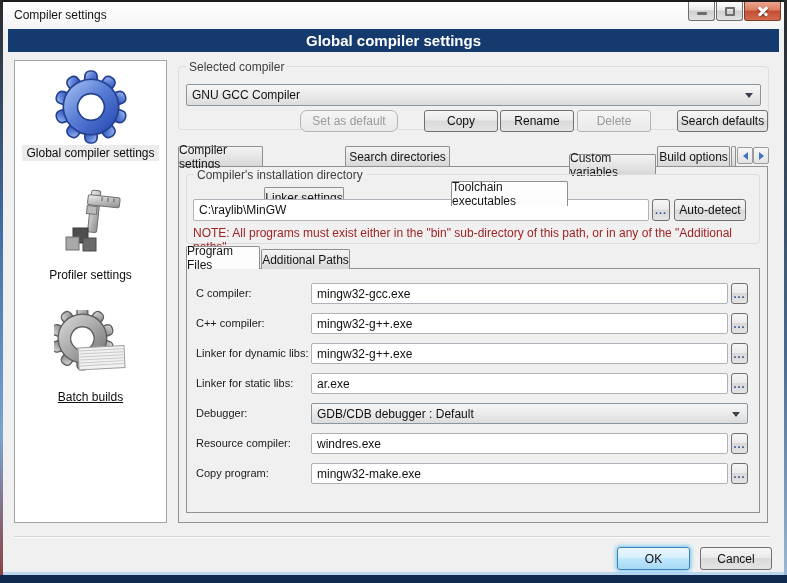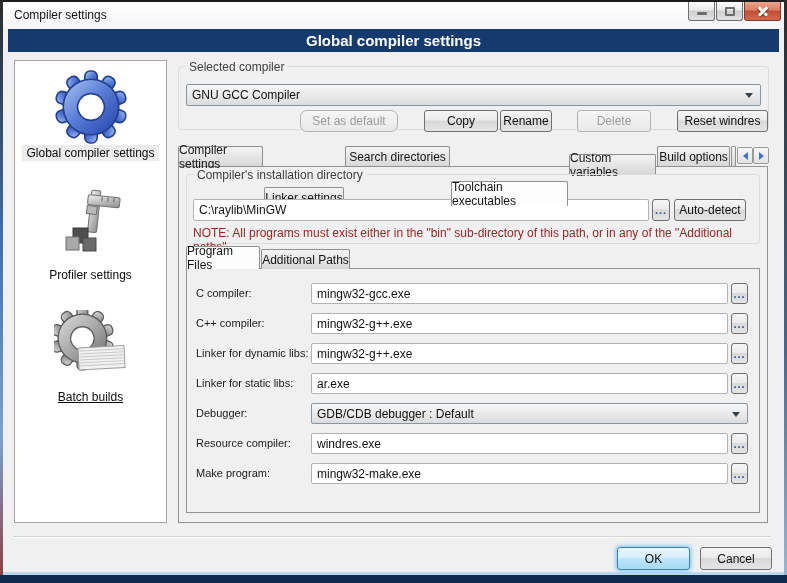--- a/index.html
+++ b/index.html
@@ -185,23 +185,23 @@
   </div>
 
   <div class="abs groupbox" style="left:178px; top:66px; width:591px; height:64px;"></div>
   <div class="abs grouplabel" style="left:186px; top:60px;">Selected compiler</div>
   <div class="combo" style="left:186px; top:84px; width:575px; height:22px;">
     <span>GNU GCC Compiler</span>
     <span class="arrow"></span>
   </div>
   <div class="btn disabled" style="left:300px; top:110px; width:98px; height:22px;border-radius:7px;">Set as default</div>
   <div class="btn" style="left:424px; top:110px; width:74px; height:22px;">Copy</div>
-  <div class="btn" style="left:500px; top:110px; width:52px; height:22px;">Rename</div>
+  <div class="btn" style="left:500px; top:110px; width:74px; height:22px;">Rename</div>
   <div class="btn disabled" style="left:577px; top:110px; width:74px; height:22px;">Delete</div>
-  <div class="btn" style="left:677px; top:110px; width:91px; height:22px;">Reset windres</div>
+  <div class="btn" style="left:677px; top:110px; width:91px; height:22px;">Search defaults</div>
 
   <div class="tab" style="left:178px; top:146px; width:85px; height:20px;">Compiler settings</div>
   <div class="tab" style="left:264px; top:146px; width:80px; height:20px;margin-top:41px;">Linker settings</div>
   <div class="tab" style="left:345px; top:146px; width:105px; height:20px;">Search directories</div>
   <div class="tab active" style="left:451px; top:142px; width:117px; height:25px;margin-top:39px;">Toolchain executables</div>
   <div class="tab" style="left:569px; top:146px; width:87px; height:20px;margin-top:8px;">Custom variables</div>
   <div class="tab" style="left:657px; top:146px; width:73px; height:20px;">Build options</div>
   <div class="tab" style="left:731px; top:146px; width:5px; height:20px;"></div>
   <div class="scrollarrow" style="left:737px; top:147px;">
     <span class="tri-left"></span>
@@ -242,21 +242,21 @@
   <div class="field-label" style="left:196px; top:407px; z-index:2;">Debugger:</div>
   <div class="combo" style="left:311px; top:403px; width:437px; height:21px; z-index:2;">
     <span>GDB/CDB debugger : Default</span>
     <span class="arrow"></span>
   </div>
 
   <div class="field-label" style="left:196px; top:437px; z-index:2;">Resource compiler:</div>
   <input class="input" style="left: 311px; top: 433px; width: 417px; height: 21px; z-index: 2;" value="windres.exe">
   <div class="btn small-browse" style="left:731px; top:433px; width:17px; height:21px; z-index:2;">...</div>
 
-  <div class="field-label" style="left:196px; top:467px; z-index:2;">Make program:</div>
+  <div class="field-label" style="left:196px; top:467px; z-index:2;">Copy program:</div>
   <input class="input" style="left: 311px; top: 463px; width: 417px; height: 21px; z-index: 2;" value="mingw32-make.exe">
   <div class="btn small-browse" style="left:731px; top:463px; width:17px; height:21px; z-index:2;">...</div>
 
   <div class="abs separator"></div>
   <div class="btn default-ok" style="left:617px; top:547px; width:73px; height:23px;">OK</div>
   <div class="btn" style="left:700px; top:547px; width:72px; height:23px;">Cancel</div>
 
 </div>
 
 </body></html>

